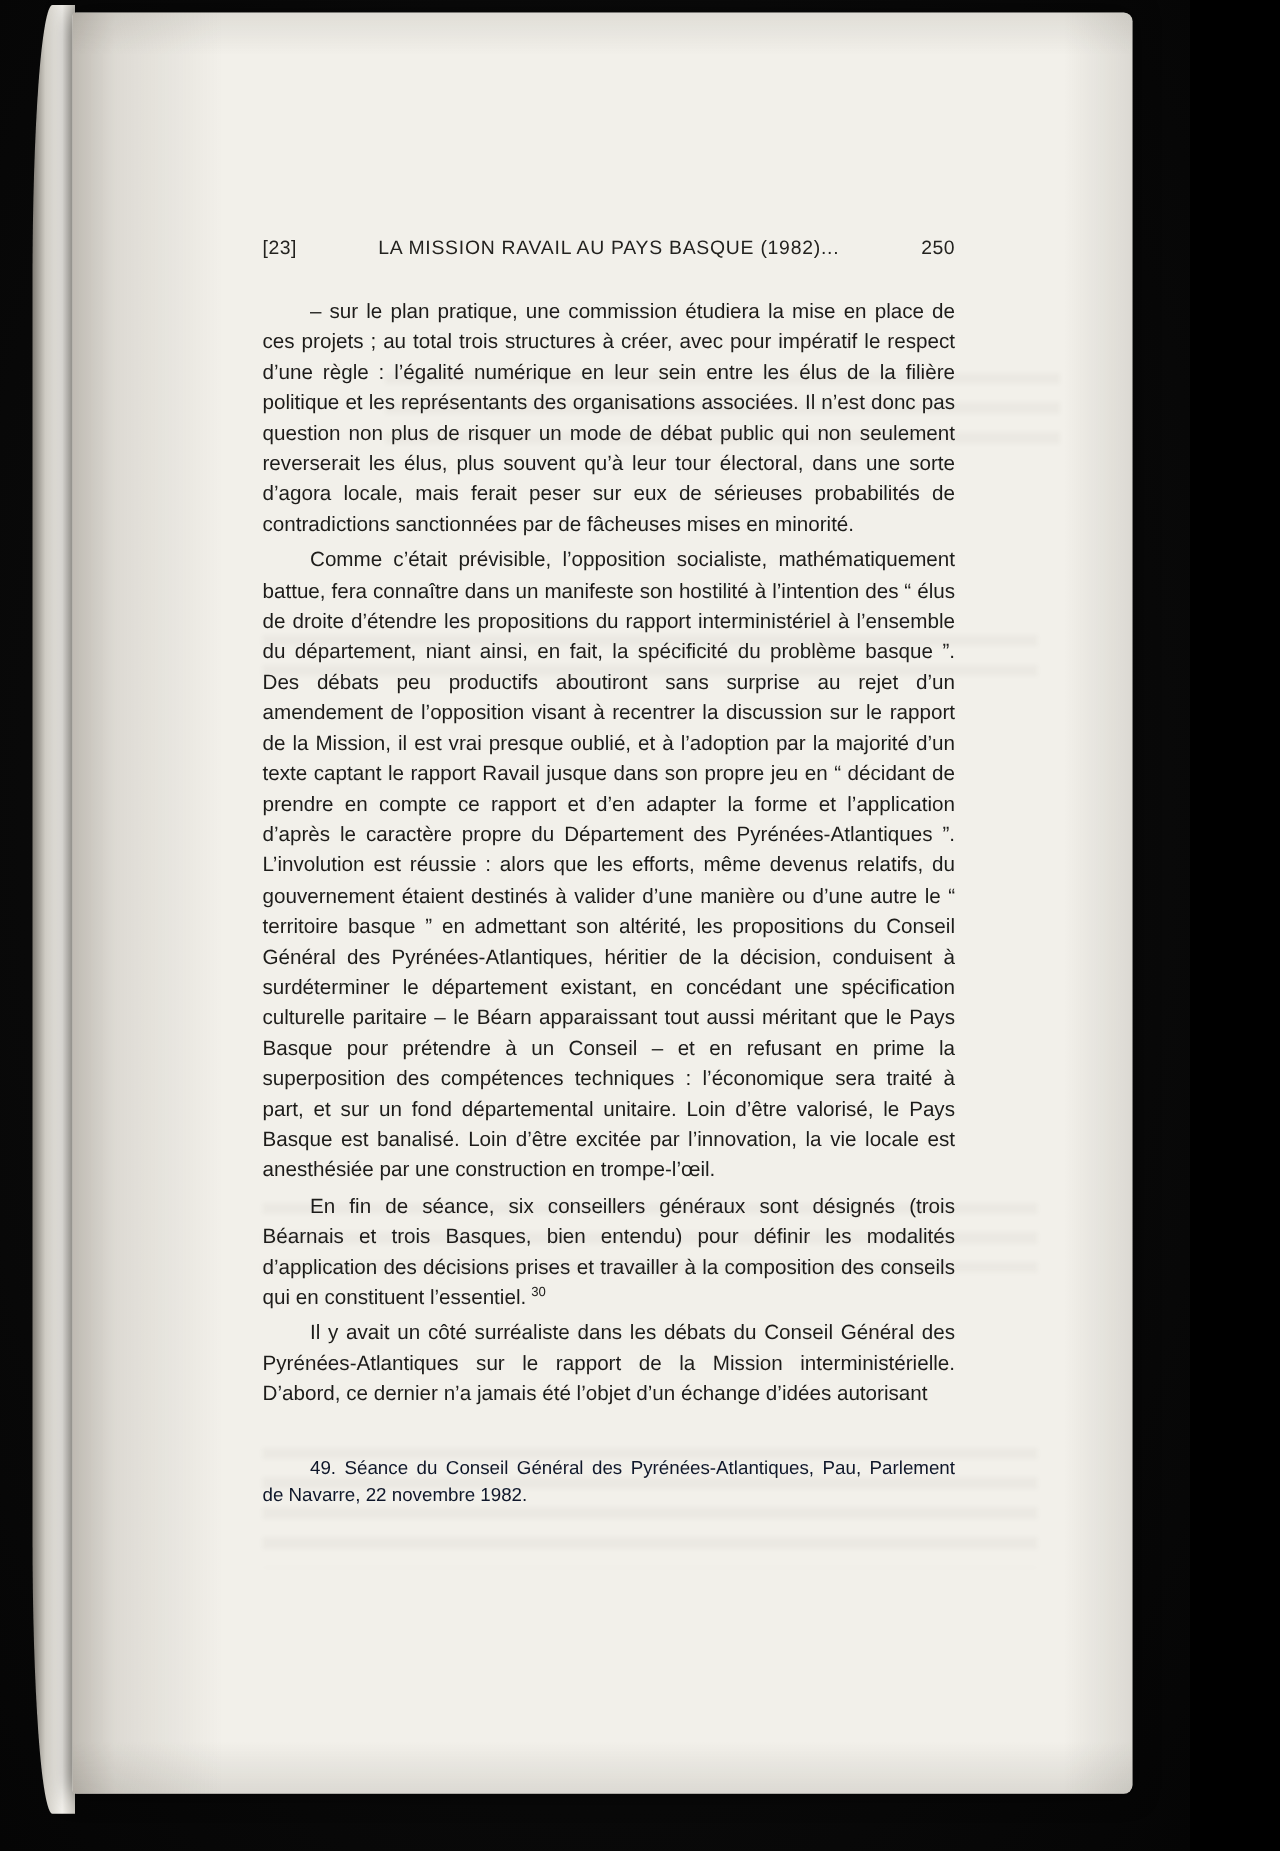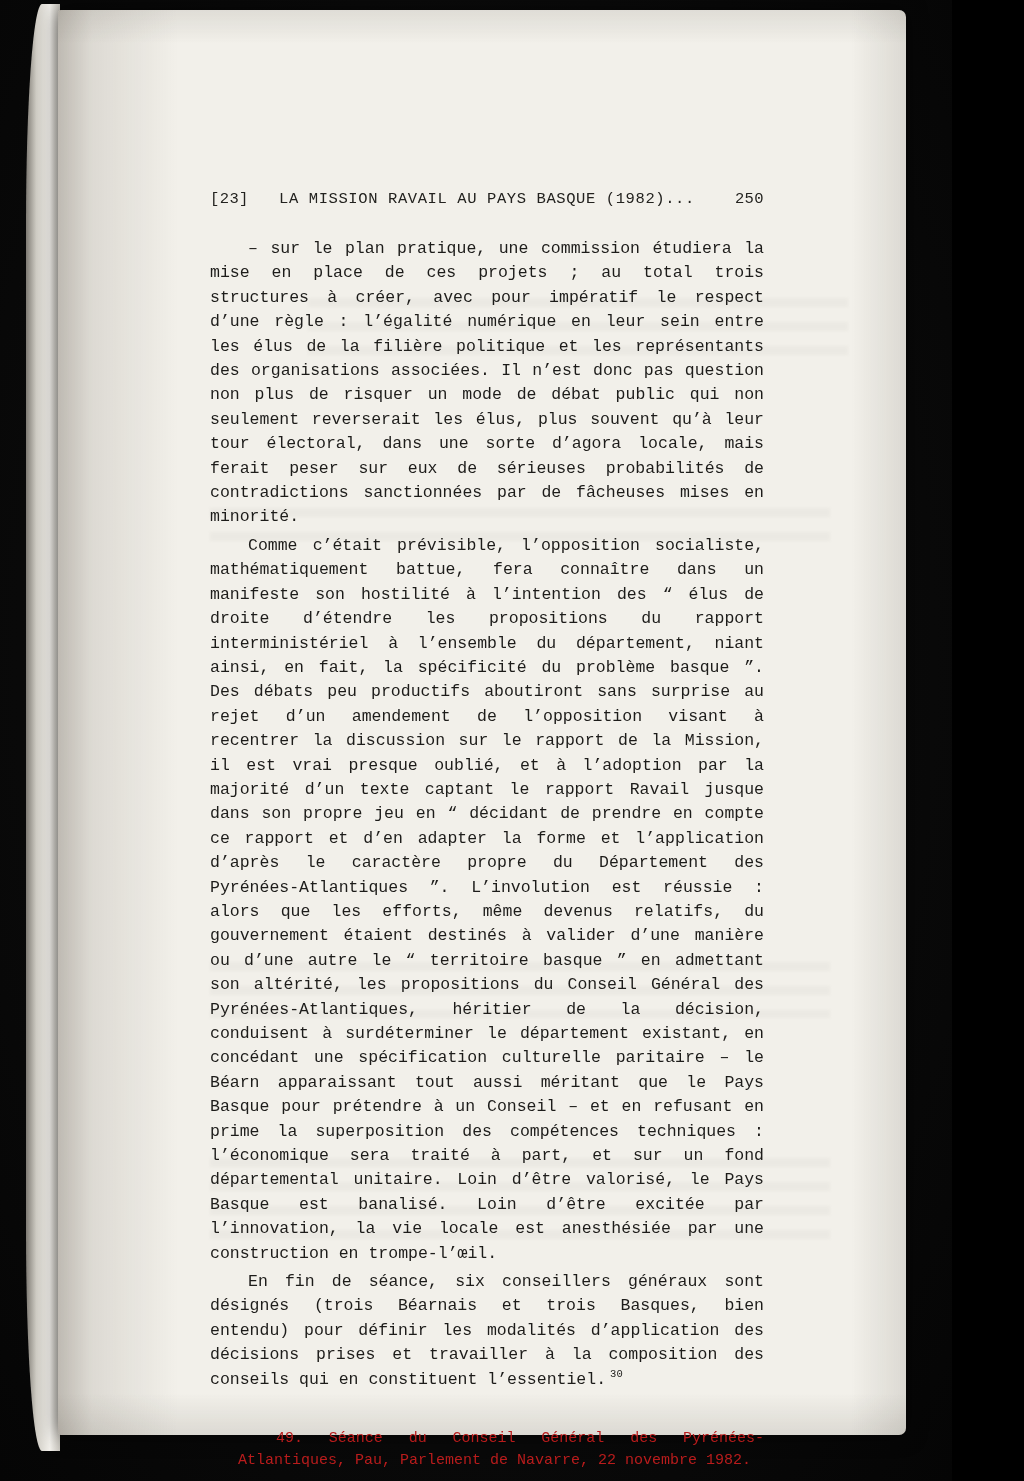--- a/index.html
+++ b/index.html
@@ -2,21 +2,21 @@
 <html lang="fr"><head>
 <meta charset="utf-8">
 <style>
   html, body { margin: 0; padding: 0; background: #000; }
   .scan {
     position: relative;
     width: 952px;
     height: 1481px;
     background: radial-gradient(ellipse at 50% 45%, #141414 0%, #0a0a0a 60%, #050505 100%);
     overflow: hidden;
-    font-family: Liberation Mono, monospace;
+    font-family: Liberation Sans, sans-serif;
   }
   
   .underpage {
     position: absolute;
     left: 26px; top: 4px; bottom: 30px; width: 34px;
     background: linear-gradient(90deg, #7e7a73 0%, #cfccc4 30%, #f3f1ec 70%, #c9c6be 100%);
     border-radius: 16px 0 0 16px / 220px 0 0 220px;
   }
   .page {
     position: absolute;
@@ -82,22 +82,21 @@
     font-size: 10.5px;
     line-height: 0;
     margin-left: 4px;
     vertical-align: super;
   }
   .footnote {
     margin-top: 36px;
     font-size: 15px;
     line-height: 22px;
     text-align: justify;
-    color: #b91c1c;
-    margin-left: 28px;
+    color: #0f172a;
   }
   .fn-text { margin: 0; text-indent: 38px; }
 </style>
 </head>
 <body>
 
 <div class="scan">
   <div class="underpage"></div>
 
   <div class="page">
@@ -111,20 +110,21 @@
       <header class="page-header">
         <span class="bracket-num">[23]</span>
         <span class="running-title">LA MISSION RAVAIL AU PAYS BASQUE (1982)...</span>
         <span class="folio">250</span>
       </header>
 
       <main class="body-text">
         <p class="para indent">– sur le plan pratique, une commission étudiera la mise en place de ces projets ; au total trois structures à créer, avec pour impératif le respect d’une règle : l’égalité numérique en leur sein entre les élus de la filière politique et les représentants des organisations associées. Il n’est donc pas question non plus de risquer un mode de débat public qui non seulement reverserait les élus, plus souvent qu’à leur tour électoral, dans une sorte d’agora locale, mais ferait peser sur eux de sérieuses probabilités de contradictions sanctionnées par de fâcheuses mises en minorité.</p>
         <p class="para indent spaced">Comme c’était prévisible, l’opposition socialiste, mathématiquement battue, fera connaître dans un manifeste son hostilité à l’intention des “ élus de droite d’étendre les propositions du rapport interministériel à l’ensemble du département, niant ainsi, en fait, la spécificité du problème basque ”. Des débats peu productifs aboutiront sans surprise au rejet d’un amendement de l’opposition visant à recentrer la discussion sur le rapport de la Mission, il est vrai presque oublié, et à l’adoption par la majorité d’un texte captant le rapport Ravail jusque dans son propre jeu en “ décidant de prendre en compte ce rapport et d’en adapter la forme et l’application d’après le caractère propre du Département des Pyrénées-Atlantiques ”. L’involution est réussie : alors que les efforts, même devenus relatifs, du gouvernement étaient destinés à valider d’une manière ou d’une autre le “ territoire basque ” en admettant son altérité, les propositions du Conseil Général des Pyrénées-Atlantiques, héritier de la décision, conduisent à surdéterminer le département existant, en concédant une spécification culturelle paritaire – le Béarn apparaissant tout aussi méritant que le Pays Basque pour prétendre à un Conseil – et en refusant en prime la superposition des compétences techniques : l’économique sera traité à part, et sur un fond départemental unitaire. Loin d’être valorisé, le Pays Basque est banalisé. Loin d’être excitée par l’innovation, la vie locale est anesthésiée par une construction en trompe-l’œil.</p>
         <p class="para indent spaced"><span>En fin de séance, six conseillers généraux sont désignés (trois Béarnais et trois Basques, bien entendu) pour définir les modalités d’application des décisions prises et travailler à la composition des conseils qui en constituent l’essentiel.</span><sup class="fn-ref">30</sup></p>
+        <p class="para indent spaced">Il y avait un côté surréaliste dans les débats du Conseil Général des Pyrénées-Atlantiques sur le rapport de la Mission interministérielle. D’abord, ce dernier n’a jamais été l’objet d’un échange d’idées autorisant</p>
       </main>
 
       <footer class="footnote">
         <p class="fn-text">49. Séance du Conseil Général des Pyrénées-Atlantiques, Pau, Parlement de Navarre, 22 novembre 1982.</p>
       </footer>
 
     </div>
   </div>
 </div>
 

